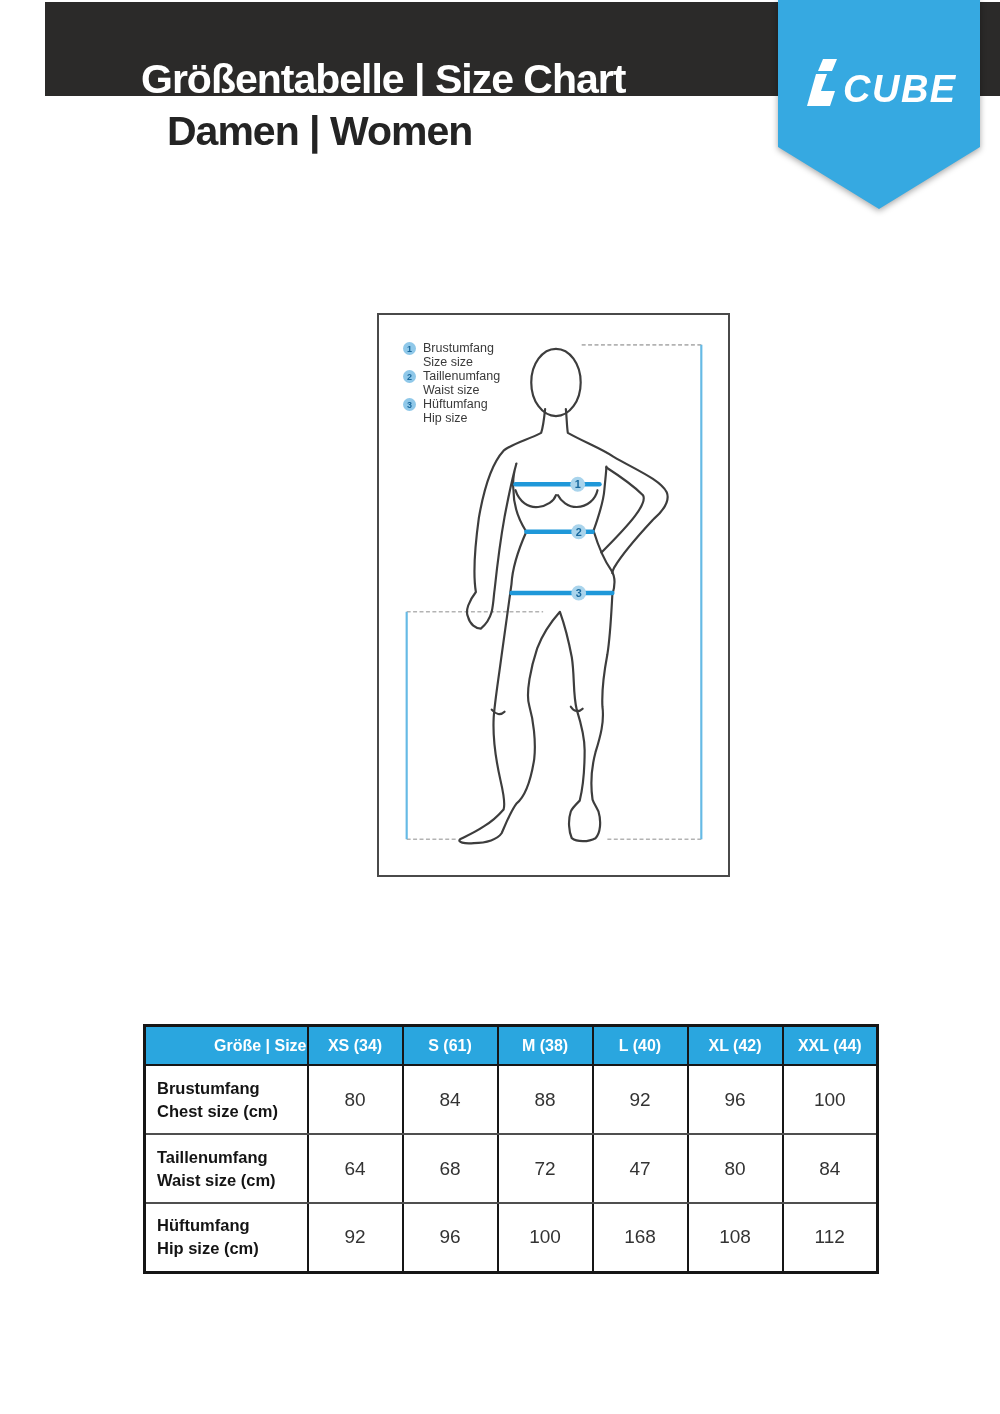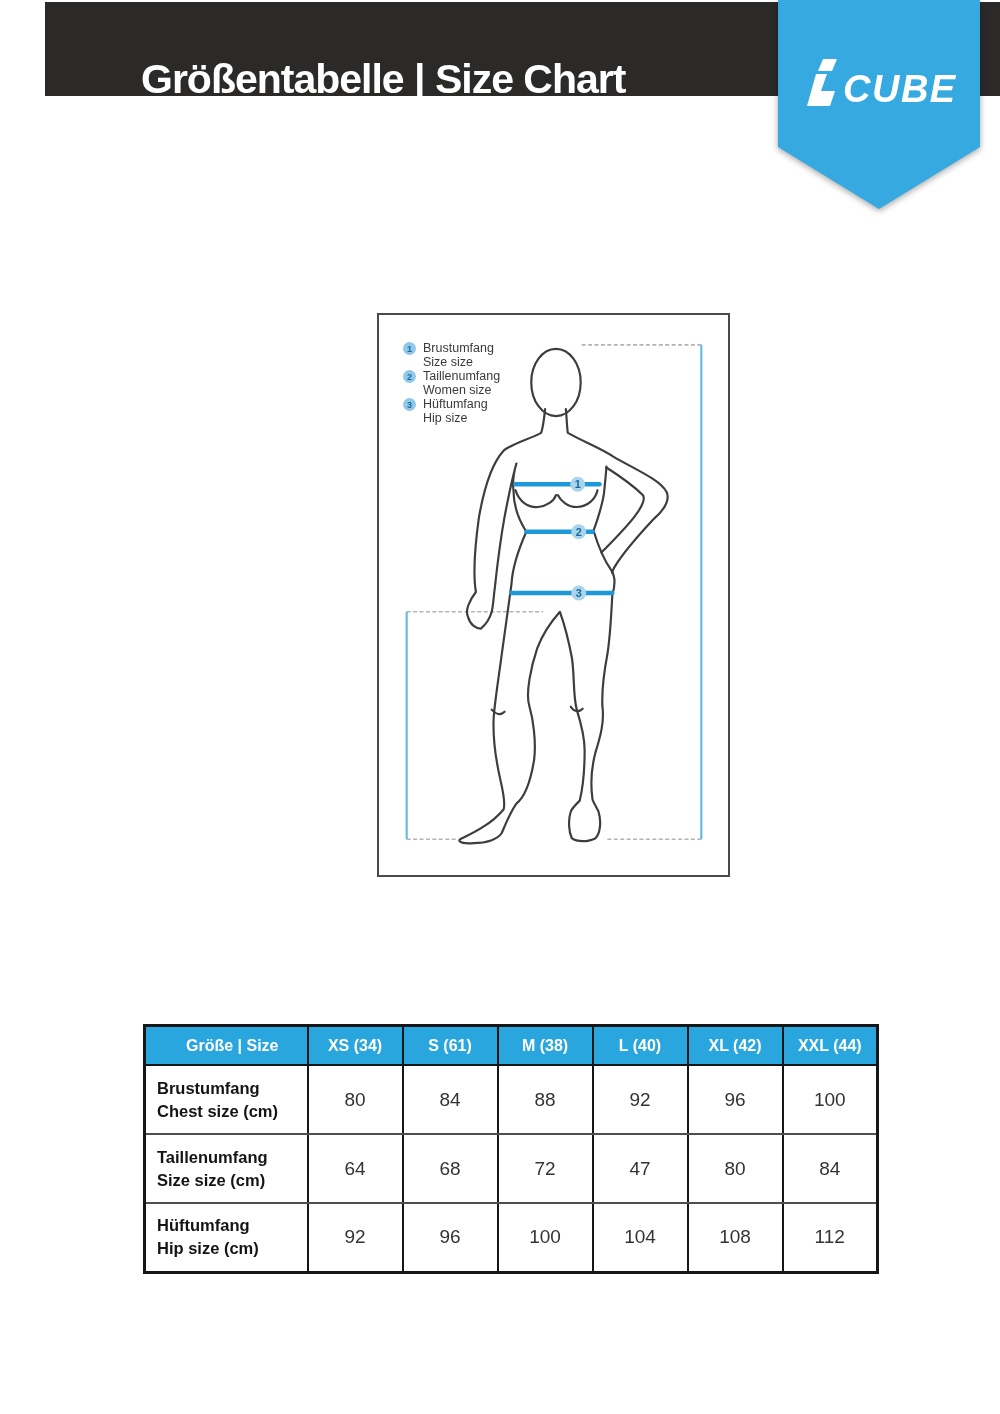--- a/index.html
+++ b/index.html
@@ -26,36 +26,37 @@
               font-size:9px;font-weight:bold;display:flex;align-items:center;justify-content:center;margin-top:0;}
   .legend-text{font-size:12.5px;line-height:13.5px;color:#3a3a3a;white-space:nowrap;}
 
   
   .size-table{position:absolute;left:98px;top:1024px;border-collapse:collapse;table-layout:fixed;
               border:3px solid #161616;}
   .size-table th,.size-table td{border-left:2px solid #161616;border-right:2px solid #161616;
               border-top:2px solid #4f4f4f;border-bottom:2px solid #4f4f4f;padding:0;}
   .size-table thead th{background:#2aa6df;color:#ffffff;font-size:16px;font-weight:bold;height:37px;
               border-top-color:#161616;border-bottom-color:#161616;}
-  .size-table thead th.corner{text-align:center;padding-left:12px;}
+  .size-table thead th.corner{text-align:right;padding-left:12px;}
   .size-table tbody tr{height:69px;}
   .size-table tbody th{text-align:left;padding-left:11px;font-size:16.5px;font-weight:bold;color:#141414;
               line-height:23px;}
   .size-table td{font-size:19px;color:#333333;text-align:center;font-weight:normal;}
 
   .marker-num{font:bold 11px "Liberation Sans",sans-serif;fill:#19699e;}
   .wordmark{font:bold italic 38px "Liberation Sans",sans-serif;fill:#ffffff;letter-spacing:1.5px;}
 </style>
 </head>
 <body>
 
 <div class="page">
 
   <div class="topbar"></div>
   <div class="title">Größentabelle | Size Chart</div>
+  <div class="subtitle">Damen | Women</div>
 
   <svg class="ribbon" width="206" height="212" viewBox="0 0 206 212">
     <polygon points="2,0 204,0 204,147 103,209 2,147" fill="#36a9e1"></polygon>
     <g fill="#ffffff">
       <g transform="translate(30,59)">
         <polygon points="17,0 31,0 26,12 12,12"></polygon>
         <polygon points="10,15 21,15 15,32 29,32 24,47 1,47"></polygon>
       </g>
       <text class="wordmark" x="67" y="102">CUBE</text>
     </g>
@@ -158,21 +159,21 @@
         <span class="legend-num">1</span>
         <div class="legend-text">
           <div>Brustumfang</div>
           <div>Size size</div>
         </div>
       </div>
       <div class="legend-item">
         <span class="legend-num">2</span>
         <div class="legend-text">
           <div>Taillenumfang</div>
-          <div>Women size</div>
+          <div>Waist size</div>
         </div>
       </div>
       <div class="legend-item">
         <span class="legend-num">3</span>
         <div class="legend-text">
           <div>Hüftumfang</div>
           <div>Hip size</div>
         </div>
       </div>
     </div>
@@ -208,37 +209,37 @@
         <td>80</td>
         <td>84</td>
         <td>88</td>
         <td>92</td>
         <td>96</td>
         <td>100</td>
       </tr>
       <tr>
         <th>
           <div>Taillenumfang</div>
-          <div>Size size (cm)</div>
+          <div>Waist size (cm)</div>
         </th>
         <td>64</td>
         <td>68</td>
         <td>72</td>
         <td>47</td>
         <td>80</td>
         <td>84</td>
       </tr>
       <tr>
         <th>
           <div>Hüftumfang</div>
           <div>Hip size (cm)</div>
         </th>
         <td>92</td>
         <td>96</td>
         <td>100</td>
-        <td>104</td>
+        <td>168</td>
         <td>108</td>
         <td>112</td>
       </tr>
     </tbody>
   </table>
 
 </div>
 
 </body></html>

